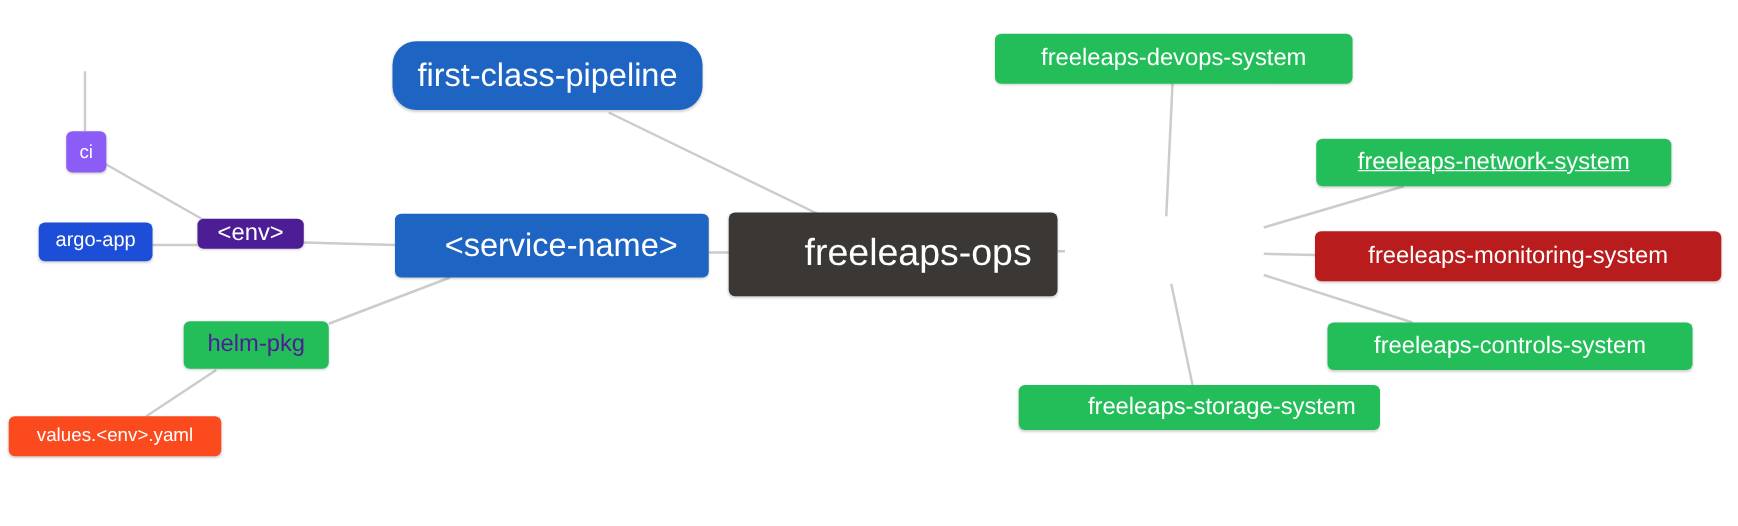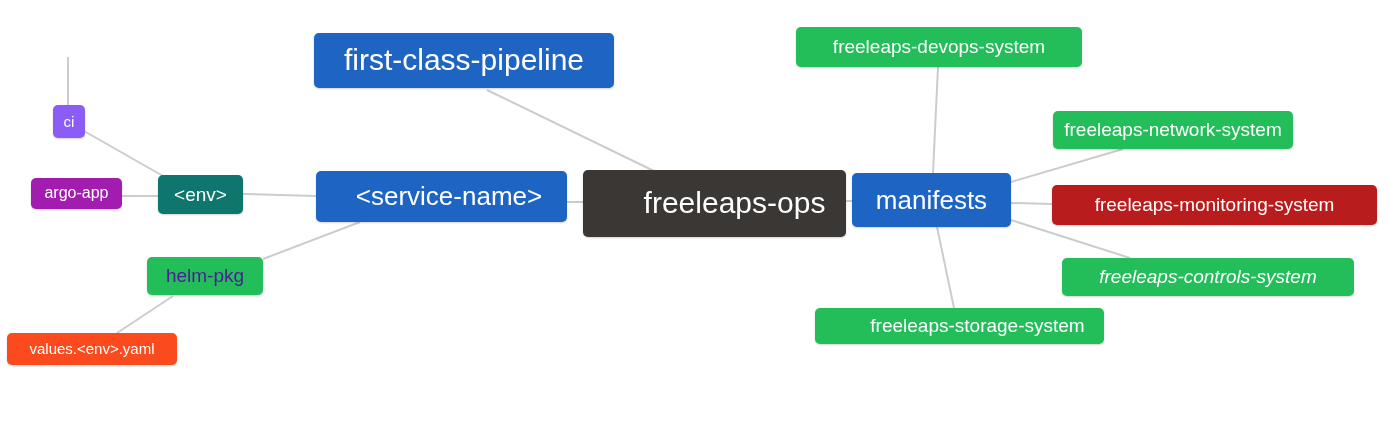--- a/index.html
+++ b/index.html
@@ -64,53 +64,50 @@
       <line x1="933" y1="173" x2="938" y2="67" stroke="#cccccc" stroke-width="2"></line>
       <line x1="1011" y1="182" x2="1123" y2="149" stroke="#cccccc" stroke-width="2"></line>
       <line x1="1011" y1="203" x2="1052" y2="204" stroke="#cccccc" stroke-width="2"></line>
       <line x1="1011" y1="220" x2="1130" y2="258" stroke="#cccccc" stroke-width="2"></line>
       <line x1="937" y1="227" x2="954" y2="308" stroke="#cccccc" stroke-width="2"></line>
     </svg>
   <div class="nodes-layer">
       <div class="node" style="left: 53px; top: 105px; width: 32px; height: 33px; background: #8b5cf6; color: rgb(255, 255, 255); font-size: 15px;">
         <span>ci</span>
       </div>
-      <div class="node" style="left: 31px; top: 178px; width: 91px; height: 31px; background: #a21caf; color: rgb(255, 255, 255); font-size: 16px;">
+      <div class="node" style="left: 31px; top: 178px; width: 91px; height: 31px; background: #1d4ed8; color: rgb(255, 255, 255); font-size: 16px;">
         <span>argo-app</span>
       </div>
-      <div class="node" style="left: 158px; top: 175px; width: 85px; height: 39px; background: #0f766e; color: rgb(255, 255, 255); font-size: 19px;">
+      <div class="node" style="left: 158px; top: 175px; width: 85px; height: 24px; background: #4c1d95; color: rgb(255, 255, 255); font-size: 19px;">
         <span>&lt;env&gt;</span>
       </div>
       <div class="node" style="left: 147px; top: 257px; width: 116px; height: 38px; background: rgb(35, 190, 90); color: #4c1d95; font-size: 19px;">
         <span>helm-pkg</span>
       </div>
       <div class="node" style="left: 7px; top: 333px; width: 170px; height: 32px; background: rgb(250, 74, 30); color: rgb(255, 255, 255); font-size: 15px;">
         <span>values.&lt;env&gt;.yaml</span>
       </div>
-      <div class="node" style="left: 314px; top: 33px; width: 300px; height: 55px; background: rgb(30, 100, 195); color: rgb(255, 255, 255); font-size: 30px;">
+      <div class="node" style="left: 314px; top: 33px; width: 248px; height: 55px; background: rgb(30, 100, 195); color: rgb(255, 255, 255); font-size: 26px; border-radius: 19px;">
         <span>first-class-pipeline</span>
       </div>
       <div class="node" style="left: 316px; top: 171px; width: 251px; height: 51px; background: rgb(30, 100, 195); color: rgb(255, 255, 255); font-size: 26px; padding-left: 15px;">
         <span>&lt;service-name&gt;</span>
       </div>
       <div class="node" style="left: 583px; top: 170px; width: 263px; height: 67px; background: rgb(58, 55, 53); color: rgb(255, 255, 255); font-size: 30px; padding-left: 40px;">
         <span>freeleaps-ops</span>
       </div>
-      <div class="node" style="left: 852px; top: 173px; width: 159px; height: 54px; background: rgb(30, 100, 195); color: rgb(255, 255, 255); font-size: 26px;">
-        <span>manifests</span>
-      </div>
       <div class="node" style="left: 796px; top: 27px; width: 286px; height: 40px; background: rgb(35, 190, 90); color: rgb(255, 255, 255); font-size: 19px;">
         <span>freeleaps-devops-system</span>
       </div>
-      <div class="node" style="left: 1053px; top: 111px; width: 240px; height: 38px; background: rgb(35, 190, 90); color: rgb(255, 255, 255); font-size: 19px;">
+      <div class="node" style="left: 1053px; top: 111px; width: 284px; height: 38px; background: rgb(35, 190, 90); color: rgb(255, 255, 255); font-size: 19px; text-decoration: underline;">
         <span>freeleaps-network-system</span>
       </div>
       <div class="node" style="left: 1052px; top: 185px; width: 325px; height: 40px; background: #b91c1c; color: rgb(255, 255, 255); font-size: 19px;">
         <span>freeleaps-monitoring-system</span>
       </div>
-      <div class="node" style="left: 1062px; top: 258px; width: 292px; height: 38px; background: rgb(35, 190, 90); color: rgb(255, 255, 255); font-size: 19px; font-style: italic;">
+      <div class="node" style="left: 1062px; top: 258px; width: 292px; height: 38px; background: rgb(35, 190, 90); color: rgb(255, 255, 255); font-size: 19px;">
         <span>freeleaps-controls-system</span>
       </div>
       <div class="node" style="left: 815px; top: 308px; width: 289px; height: 36px; background: rgb(35, 190, 90); color: rgb(255, 255, 255); font-size: 19px; padding-left: 36px;">
         <span>freeleaps-storage-system</span>
       </div>
     </div>
 </div>
 
 </body></html>

